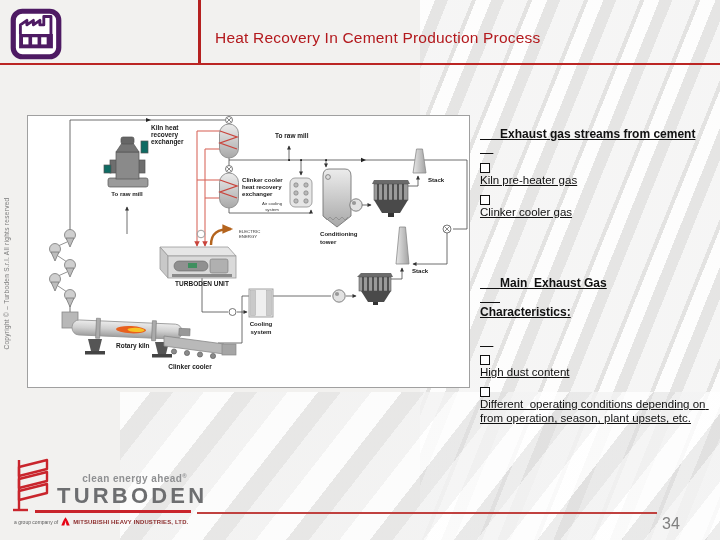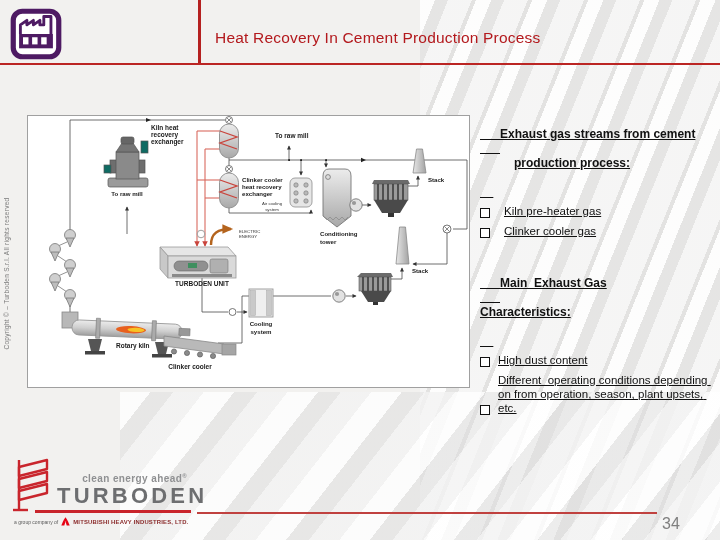--- a/index.html
+++ b/index.html
@@ -23,21 +23,21 @@
     border:1px solid #a0a0a0;box-sizing:content-box;}
   .panel svg{display:block;}
   .dlbl{font-weight:bold;font-size:6.5px;fill:#1a1a1a;font-family:"Liberation Sans",sans-serif;}
   .dlbl-s{font-weight:bold;font-size:6.1px;fill:#1a1a1a;font-family:"Liberation Sans",sans-serif;}
   .dlbl-xs{font-size:4.3px;fill:#333;font-family:"Liberation Sans",sans-serif;}
   
   .rcol{position:absolute;left:480px;width:234px;text-decoration:underline;}
   .blk-h{font-size:12px;font-weight:bold;line-height:14.5px;white-space:pre-wrap;}
   .blk-h .ind{padding-left:34px;display:block;}
   .bullets{margin-top:5px;}
-  .b-row{display:flex;align-items:flex-end;margin-bottom:6px;font-size:11.5px;line-height:14px;}
+  .b-row{display:flex;align-items:flex-start;margin-bottom:6px;font-size:11.5px;line-height:14px;flex-direction:column;}
   .chk{flex:none;width:8px;height:8px;border:1.6px solid #101010;margin-top:2px;background:#fff;}
   .b-gap1{width:14px;flex:none;}
   .b-gap2{width:8px;flex:none;}
   .b-txt{white-space:pre-wrap;}
   
   .f-mark{position:absolute;left:8px;top:456px;}
   .f-tag{position:absolute;left:0px;top:473px;width:187px;text-align:right;font-size:10px;
     font-weight:bold;color:#8f9092;letter-spacing:.4px;}
   .f-tag sup{font-size:6px;}
   .f-brand{position:absolute;left:57px;top:483px;font-size:22px;font-weight:bold;color:#6d6e70;
@@ -317,21 +317,20 @@
       <text class="dlbl" x="88" y="232">Rotary kiln</text>
       <text class="dlbl" x="162" y="253" text-anchor="middle">Clinker cooler</text>
       <text class="dlbl-s" x="400" y="66">Stack</text>
       <text class="dlbl-s" x="384" y="157">Stack</text>
     </svg>
   </div>
 
   <div class="rcol" style="top:112px;">
     <div class="blk-h">
       <span>Exhaust gas streams from cement</span>
-      <span class="ind">production process:</span>
     </div>
     <div class="bullets">
       <div class="b-row">
         <span class="chk"></span>
         <span class="b-gap1"></span>
         <span class="b-txt">Kiln pre-heater gas</span>
       </div>
       <div class="b-row">
         <span class="chk"></span>
         <span class="b-gap1"></span>

